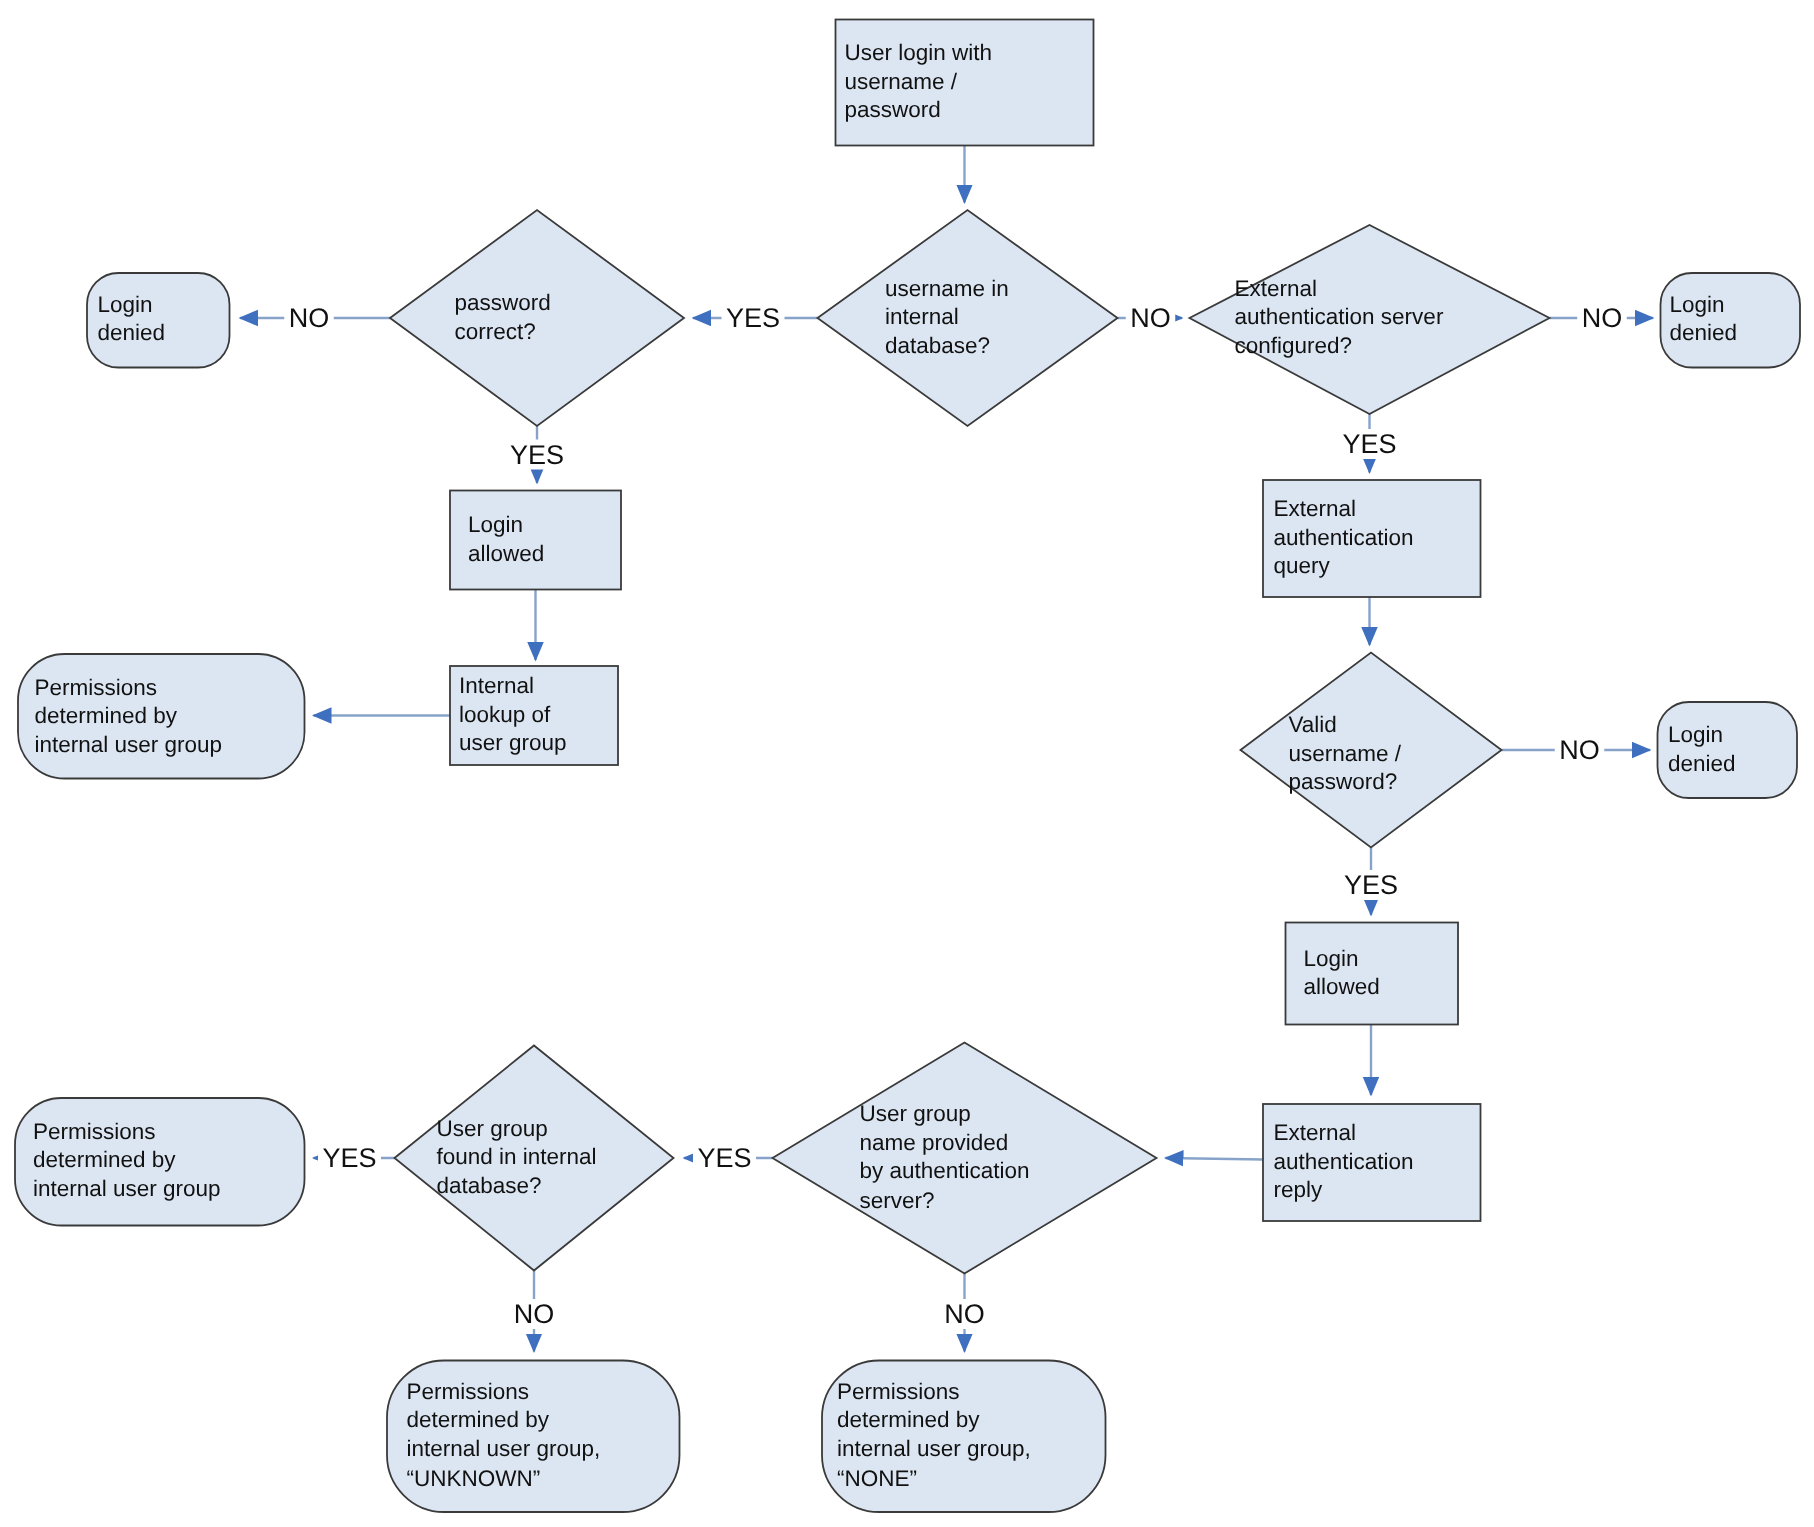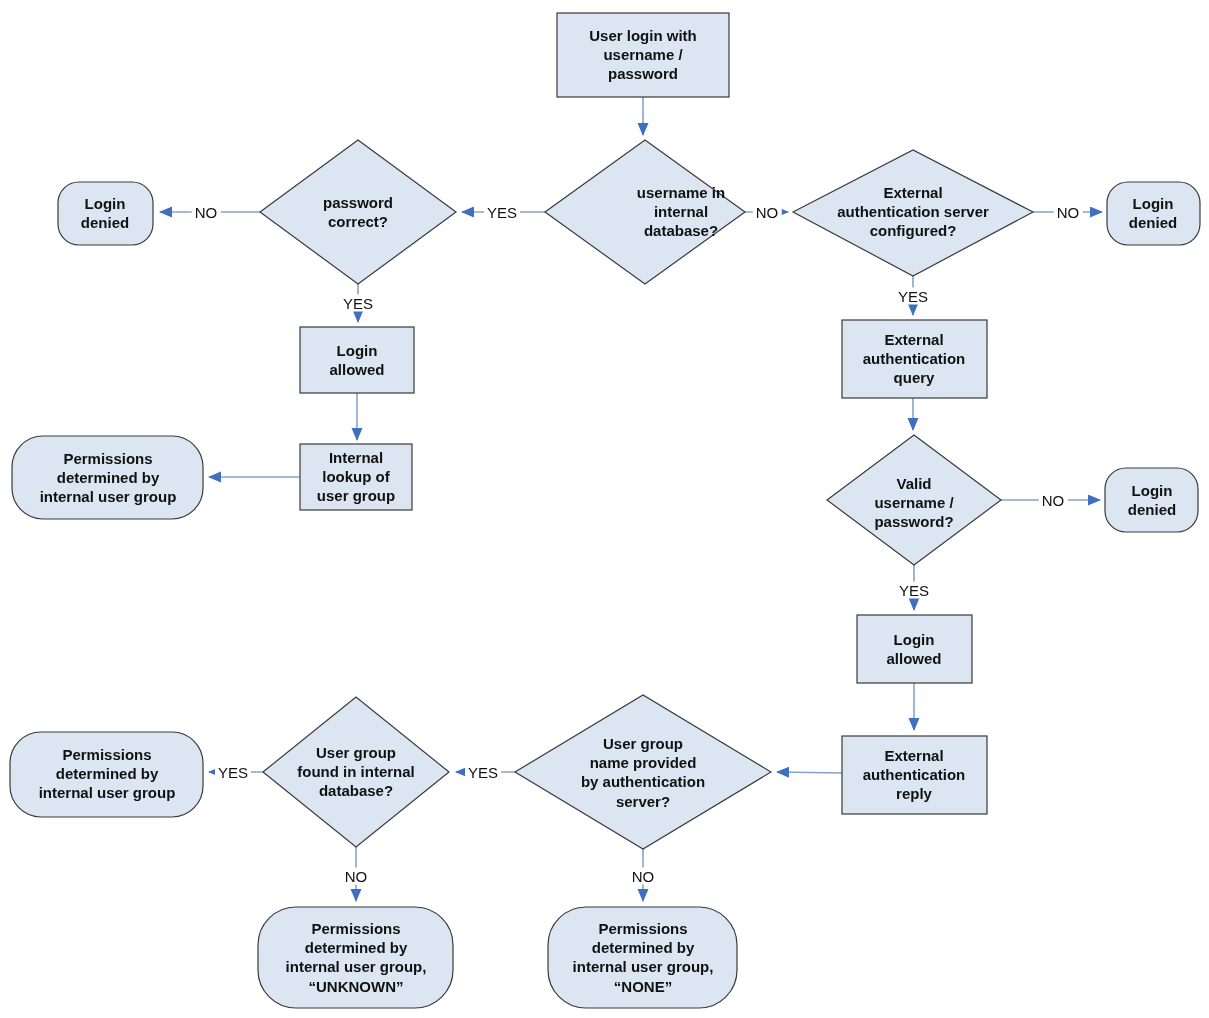--- a/index.html
+++ b/index.html
@@ -15,26 +15,26 @@
     position:relative;width:1209px;height:1018px;background:var(--bg);
     font-family:"Liberation Sans",sans-serif;color:var(--text-color);
     overflow:hidden;
   }
   svg.layer{position:absolute;left:0;top:0;width:1209px;height:1018px;}
   .shape{fill:var(--node-fill);stroke:var(--node-border);stroke-width:1.2px;}
   .edge{stroke:var(--arrow-line);stroke-width:1.6px;fill:none;marker-end:url(#arrowhead);}
   .arrowhead-fill{fill:var(--arrow-head);}
   .node-label{
     position:absolute;transform:translate(-50%,-50%);
-    text-align:center;white-space:pre-line;
-    font-size:15px;line-height:1.28;color:var(--text-color);font-weight:bold;
+    text-align:left;white-space:pre-line;
+    font-size:15px;line-height:1.28;color:var(--text-color);
   }
   .edge-label{
     position:absolute;transform:translate(-50%,-50%);
-    font-size:15px;line-height:1;color:var(--text-color);
+    font-size:18px;line-height:1;color:var(--text-color);
     background:var(--bg);padding:1px 3px;white-space:nowrap;
   }
 </style>
 </head>
 <body>
 
 <div class="canvas">
 
   <svg class="layer" viewBox="0 0 1209 1018">
     <defs>
@@ -81,21 +81,21 @@
     <polygon class="shape" points="260,212 358,140 456,212 358,284"></polygon>
     <polygon class="shape" points="793,212 913,150 1033,212 913,276"></polygon>
     <polygon class="shape" points="827,500 914,435 1001,500 914,565"></polygon>
     <polygon class="shape" points="515,772 643,695 771,772 643,849"></polygon>
     <polygon class="shape" points="263,772 356,697 449,772 356,847"></polygon>
   </svg>
 
   <div class="node-label" style="left:643px;top:55px;width:160px;">User login with
 username /
 password</div>
-  <div class="node-label" style="left:681px;top:212px;width:130px;">username in
+  <div class="node-label" style="left:655px;top:212px;width:130px;">username in
 internal
 database?</div>
   <div class="node-label" style="left:358px;top:212px;width:110px;">password
 correct?</div>
   <div class="node-label" style="left:105px;top:213px;width:80px;">Login
 denied</div>
   <div class="node-label" style="left:913px;top:212px;width:180px;">External
 authentication server
 configured?</div>
   <div class="node-label" style="left:1153px;top:213px;width:80px;">Login

